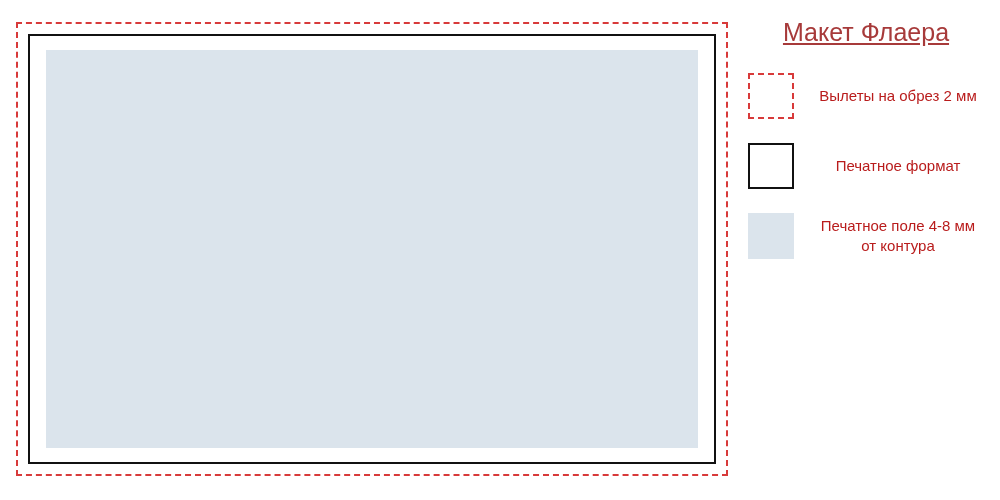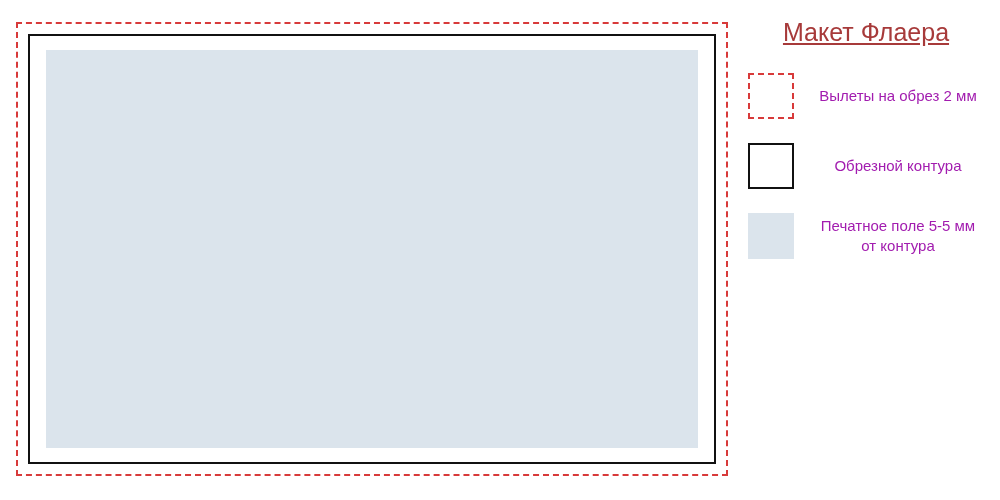--- a/index.html
+++ b/index.html
@@ -70,21 +70,21 @@
   }
   .swatch-trim {
     border: 2px solid #111111;
     background: #ffffff;
   }
   .swatch-safe {
     background: #dbe4ec;
   }
   .legend-label {
     font-size: 15px;
-    color: #a21caf;
+    color: #b91c1c;
     text-align: center;
     line-height: 1.35;
     flex: 1;
   }
 </style>
 </head>
 <body>
 
 <div class="stage">
   <div class="bleed"></div>
@@ -95,20 +95,20 @@
 <div class="legend">
   <h1 class="legend-title">Макет Флаера</h1>
 
   <div class="legend-item">
     <div class="swatch swatch-bleed"></div>
     <div class="legend-label">Вылеты на обрез 2 мм</div>
   </div>
 
   <div class="legend-item">
     <div class="swatch swatch-trim"></div>
-    <div class="legend-label">Обрезной контура</div>
+    <div class="legend-label">Печатное формат</div>
   </div>
 
   <div class="legend-item">
     <div class="swatch swatch-safe"></div>
-    <div class="legend-label">Печатное поле 5-5 мм от контура</div>
+    <div class="legend-label">Печатное поле 4-8 мм от контура</div>
   </div>
 </div>
 
 </body></html>

